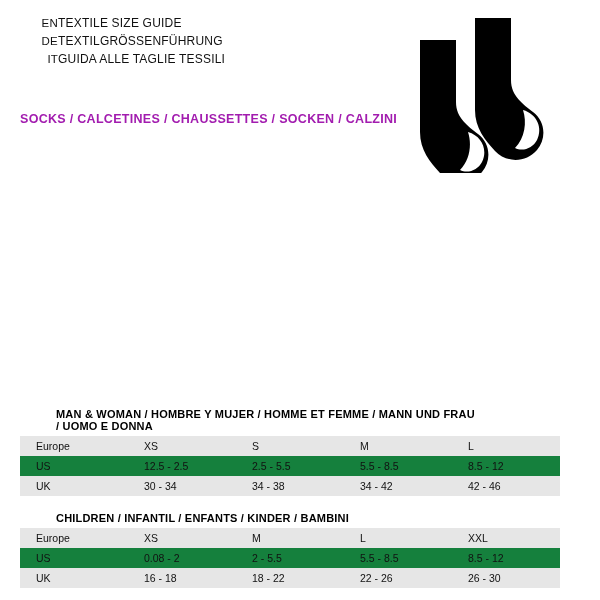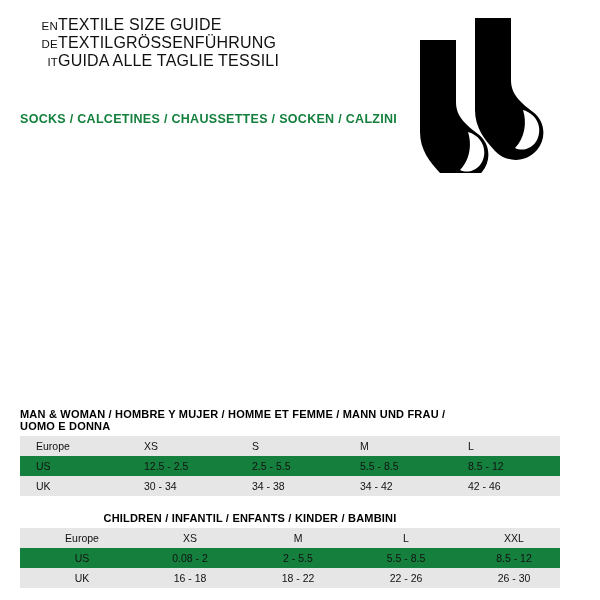--- a/index.html
+++ b/index.html
@@ -34,59 +34,60 @@
     align-items: baseline;
     height: 18px;
   }
   .lang-code {
     width: 38px;
     font-size: 11.5px;
     letter-spacing: 0.2px;
     color: #111;
   }
   .lang-text {
-    font-size: 16px;
+    font-size: 12px;
     letter-spacing: 0.2px;
     color: #111;
   }
 
   .socks-title {
     position: absolute;
     left: 20px;
     top: 112px;
     font-size: 12.5px;
     font-weight: bold;
     letter-spacing: 0.3px;
-    color: #15803d;
+    color: #a21caf;
   }
 
   
   .sock-art {
     position: absolute;
     left: 405px;
     top: 18px;
     width: 160px;
     height: 155px;
   }
 
   
   .table-block {
     position: absolute;
     left: 20px;
     width: 460px;
   }
   .block-man { top: 408px; }
-  .block-children { top: 512px; text-align: center; }
+  .block-children { top: 512px; }
 
   .table-caption {
     font-size: 11px;
     font-weight: bold;
     letter-spacing: 0.2px;
     color: #000;
     margin-bottom: 4px;
+    margin-left: 36px;
   }
 
   table.size-table {
     border-collapse: collapse;
     width: 100%;
     table-layout: fixed;
   }
   table.size-table td {
     font-size: 10.5px;
     color: #111;

